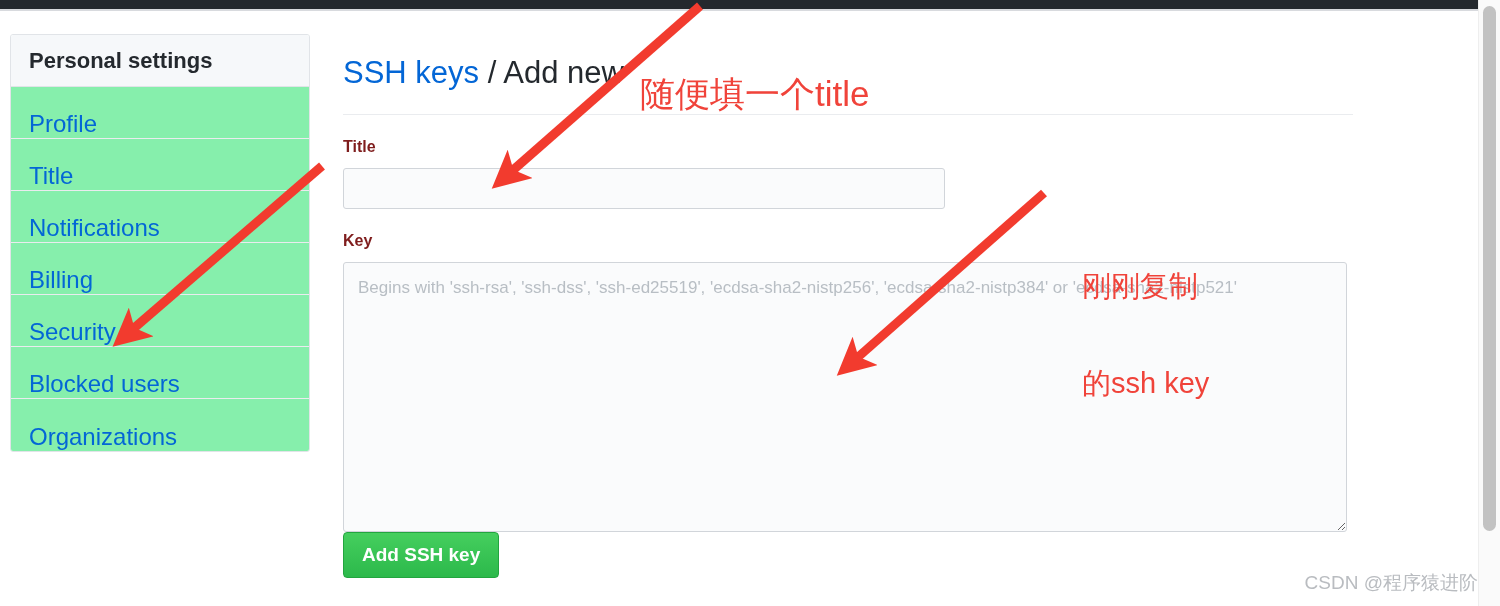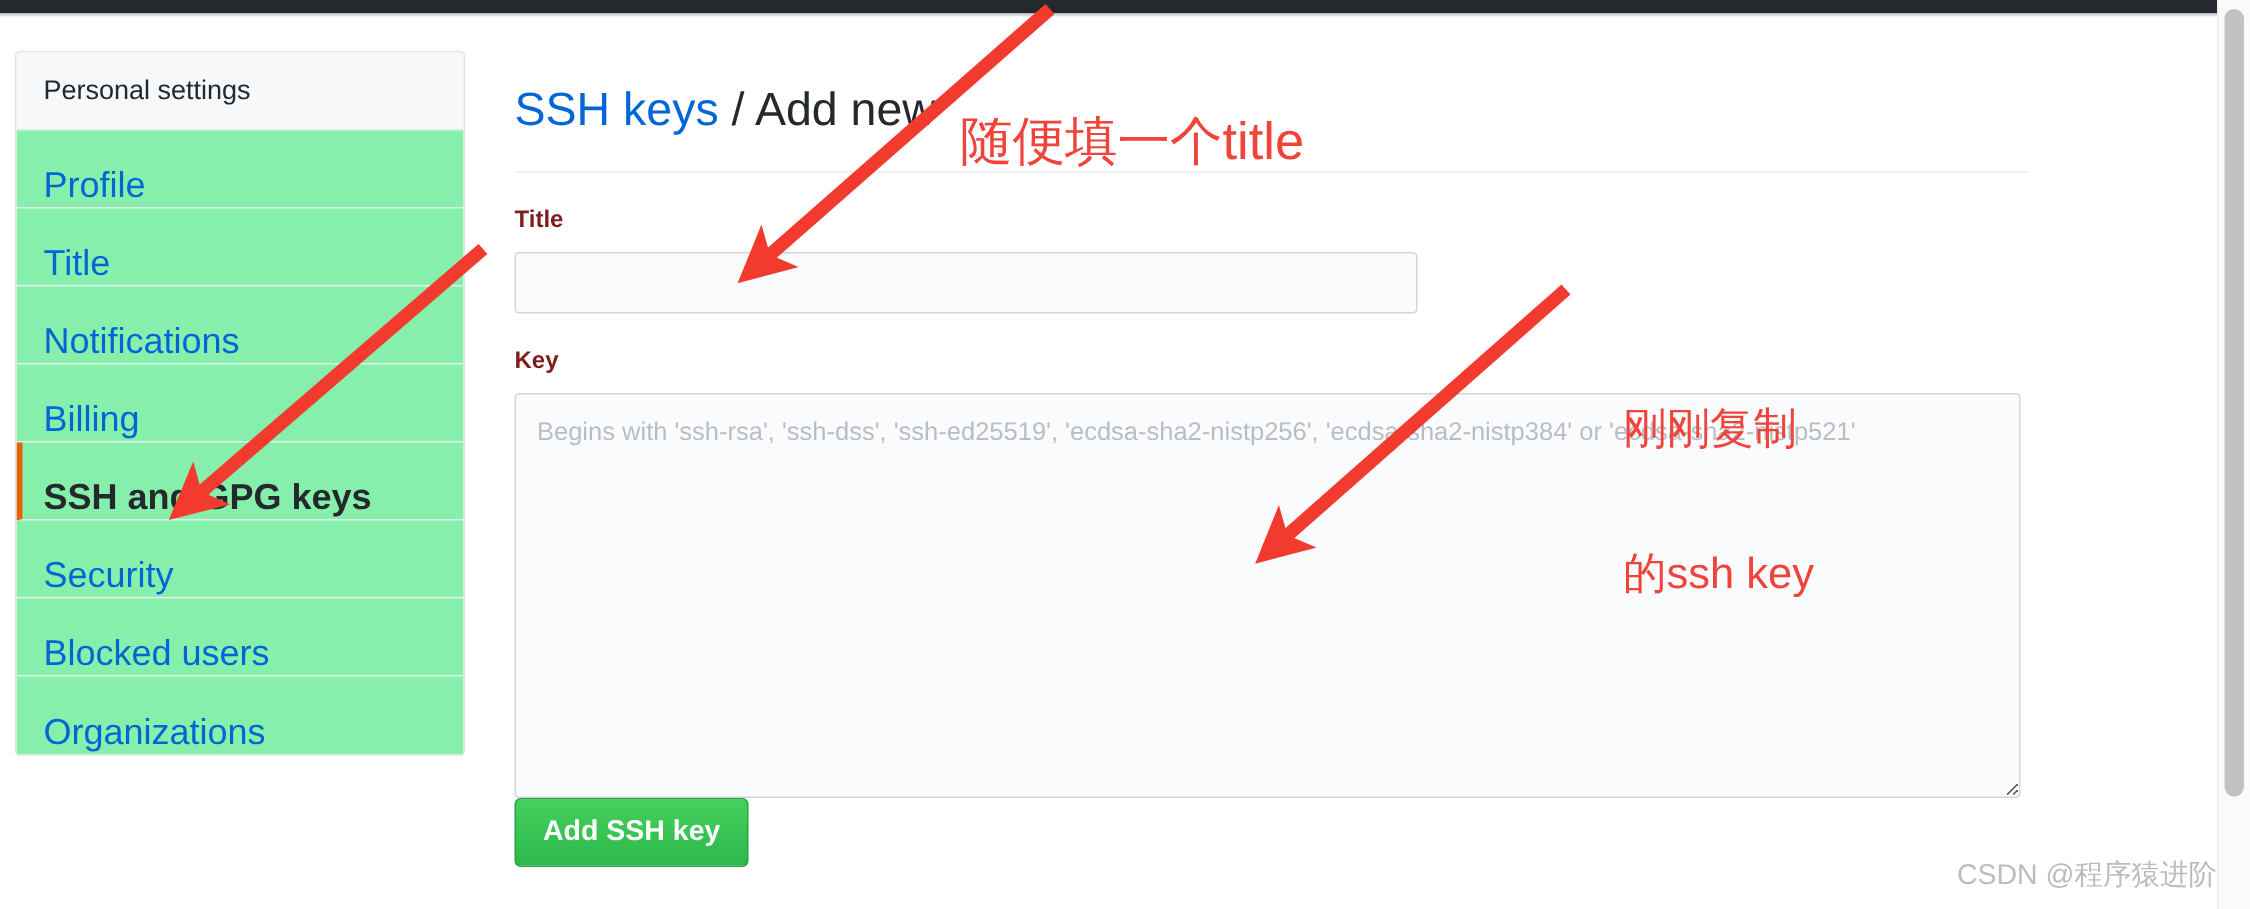--- a/index.html
+++ b/index.html
@@ -49,22 +49,22 @@
     background: #ffffff;
     overflow: hidden;
   }
   .sidebar-header {
     height: 52px;
     background: #f6f8fa;
     border-bottom: 1px solid #e1e4e8;
     display: flex;
     align-items: center;
     padding-left: 18px;
-    font-size: 18px;
-    font-weight: normal;
+    font-size: 22px;
+    font-weight: bold;
     color: #24292e;
   }
   .nav-item {
     height: 52px;
     display: flex;
     align-items: flex-end;
     padding-left: 18px;
     border-bottom: 1px solid #eaecef;
     font-size: 24px;
     color: #0366d6;
@@ -209,23 +209,20 @@
       </div>
       <div class="nav-item">
         <span>Title</span>
       </div>
       <div class="nav-item">
         <span>Notifications</span>
       </div>
       <div class="nav-item">
         <span>Billing</span>
       </div>
-      <div class="nav-item active">
-        <span>SSH and GPG keys</span>
-      </div>
       <div class="nav-item">
         <span>Security</span>
       </div>
       <div class="nav-item">
         <span>Blocked users</span>
       </div>
       <div class="nav-item">
         <span>Organizations</span>
       </div>
     </nav>

